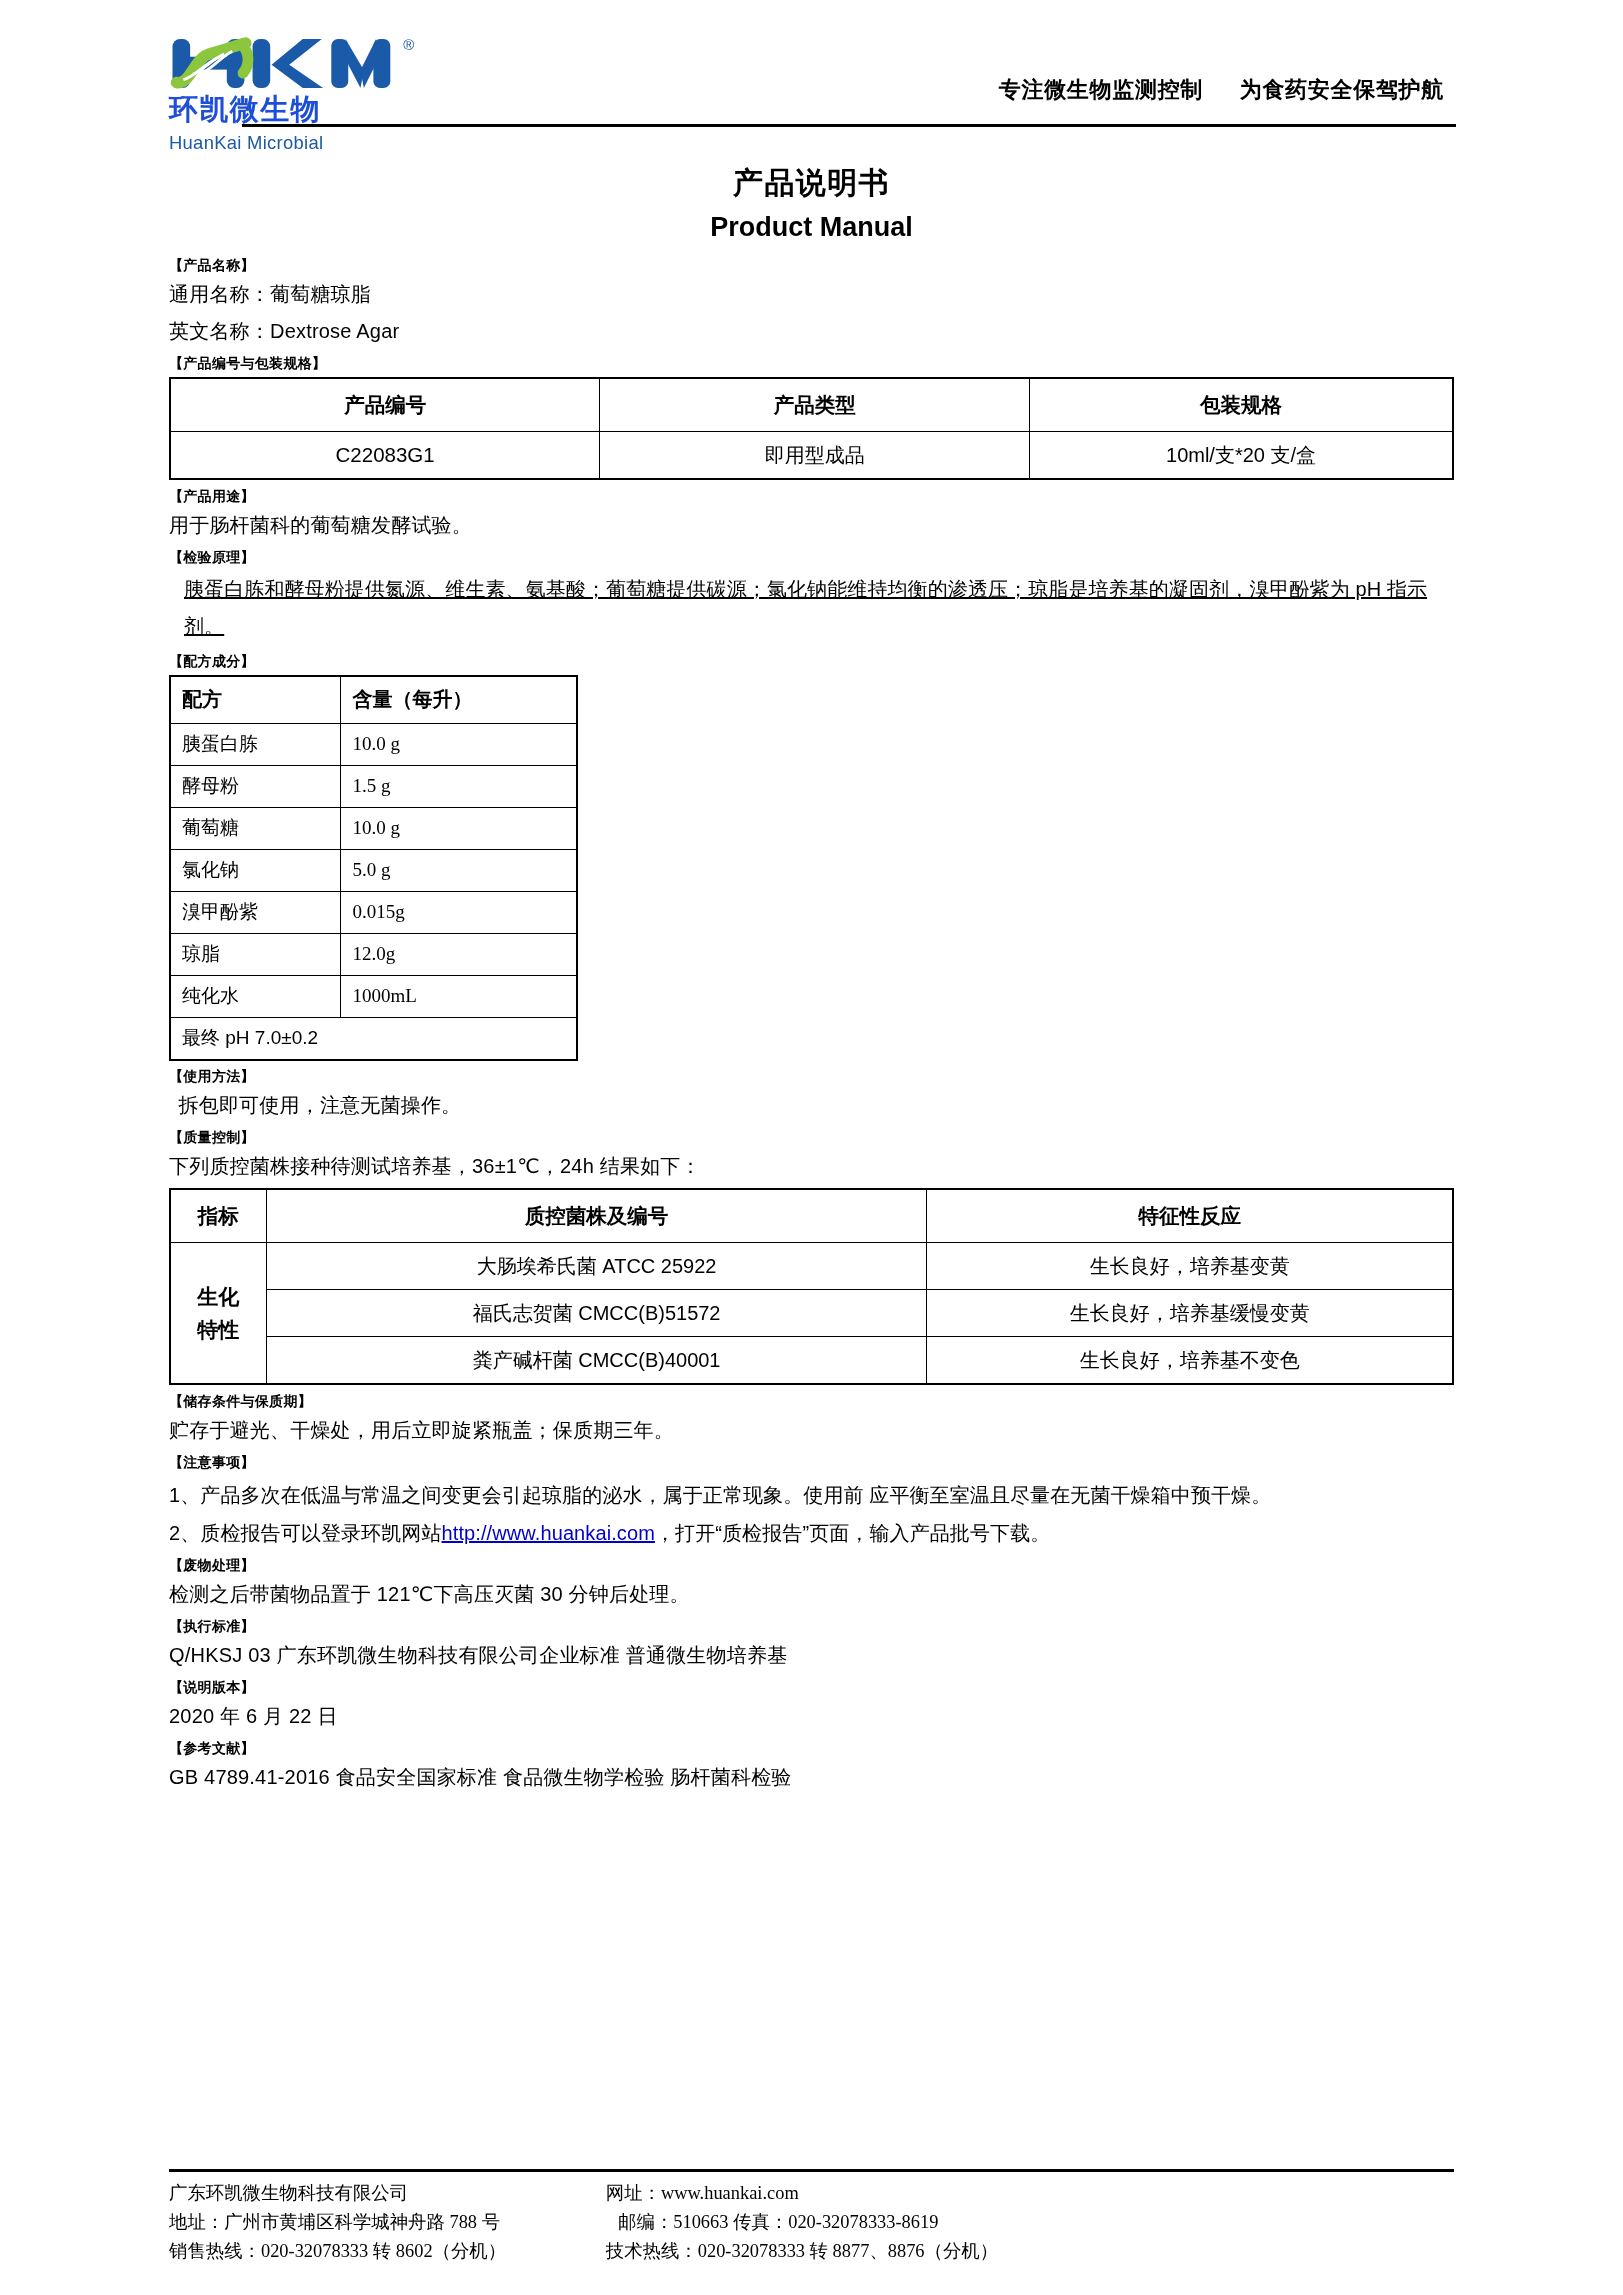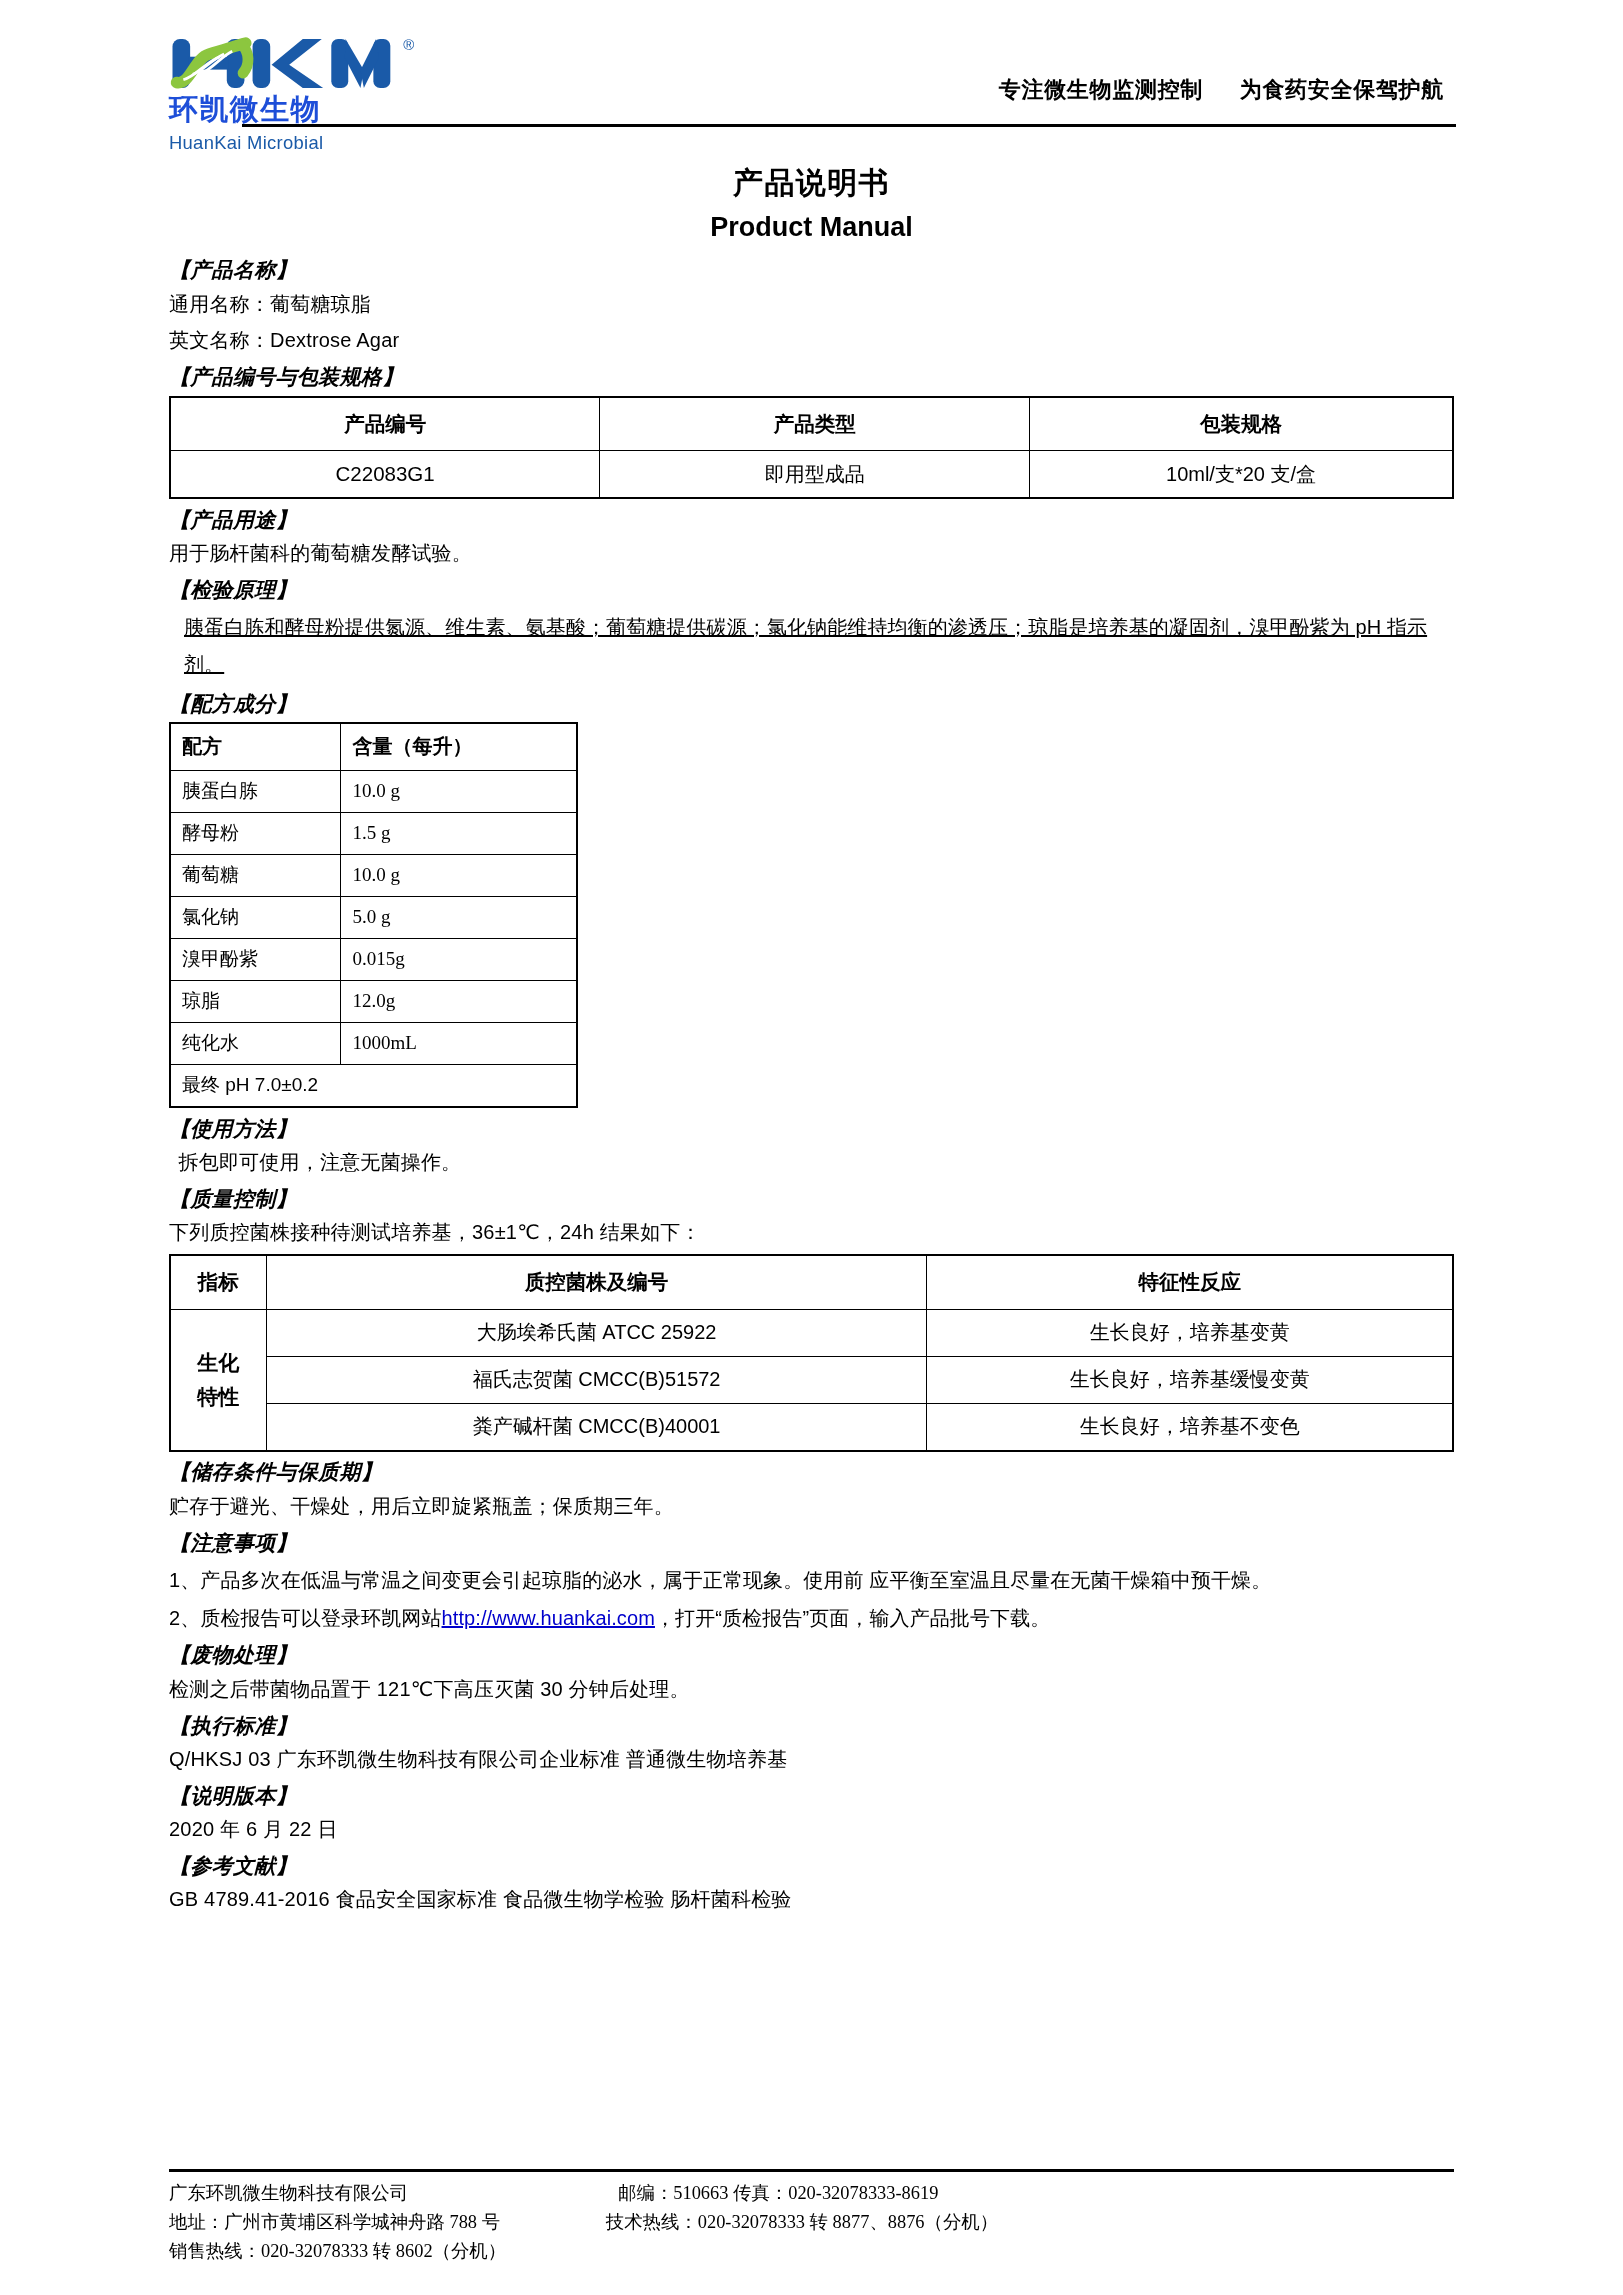--- a/index.html
+++ b/index.html
@@ -94,26 +94,25 @@
     letter-spacing: 0px;
     margin-top: 8.2px;
   }
 
   
   .content {
     padding: 0 169px 0 169px;
     margin-top: 13.6px;
   }
   .sec-head {
-    font-size: 21px;
+    font-size: 14px;
     font-weight: bold;
     letter-spacing: 0.3px;
     margin: 6.8px 0 4.1px 0;
     line-height: 1.35;
-    font-style: italic;
   }
   .body-line {
     font-size: 20px;
     line-height: 1.55;
     margin: 4.1px 0 5.5px 0;
     letter-spacing: 0.2px;
   }
   .body-line.indent { text-indent: 0; padding-left: 9.5px; }
   .para-just {
     font-size: 20px;
@@ -395,20 +394,21 @@
 
   <div class="footer">
     <div class="footer-rule"></div>
     <div class="footer-grid">
       <div class="footer-col-left">
         <div>广东环凯微生物科技有限公司</div>
         <div>地址：广州市黄埔区科学城神舟路 788 号</div>
         <div>销售热线：020-32078333 转 8602（分机）</div>
       </div>
       <div class="footer-col-right">
+        <div class="r1">网址：www.huankai.com</div>
         <div class="r2">邮编：510663    传真：020-32078333-8619</div>
         <div class="r3">技术热线：020-32078333 转 8877、8876（分机）</div>
       </div>
     </div>
   </div>
 
 </div>
 
 
 </body></html>

